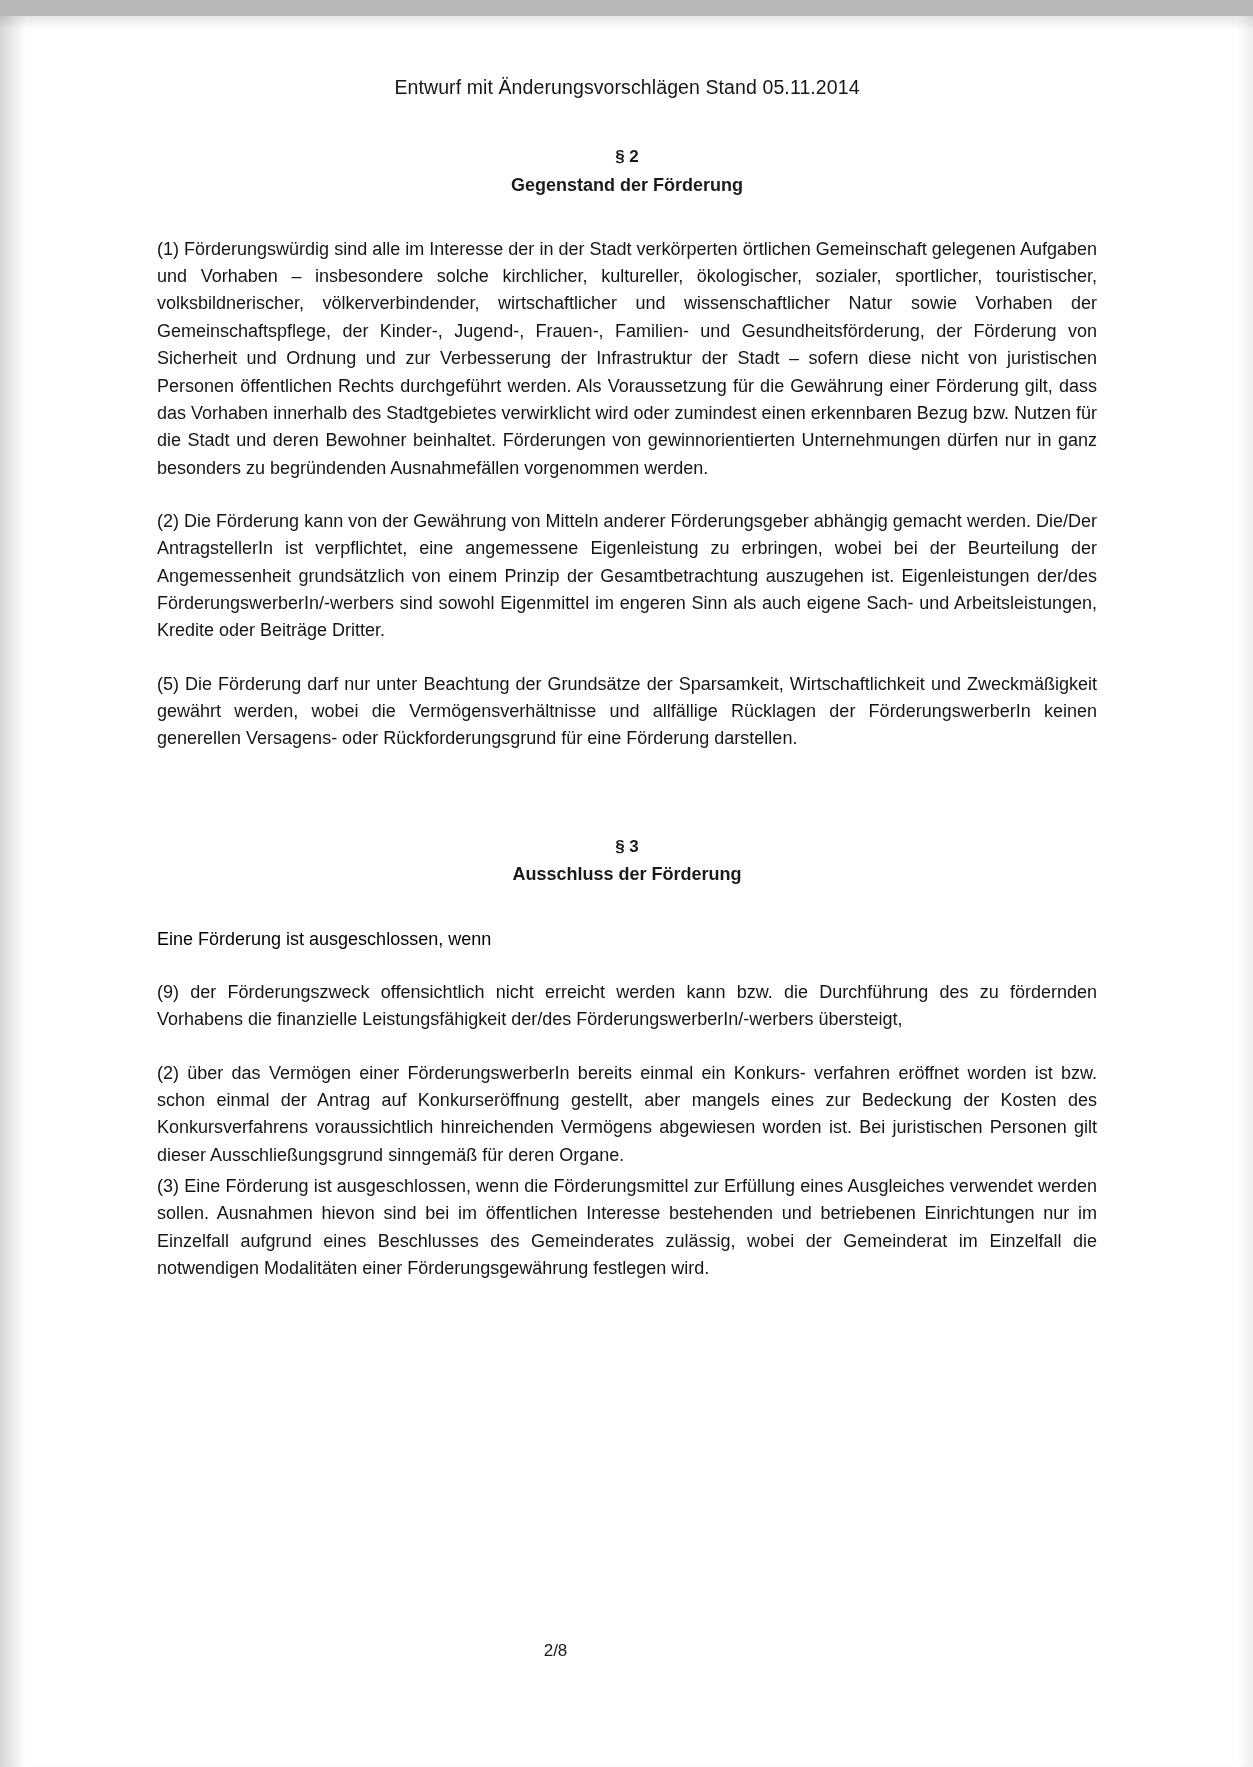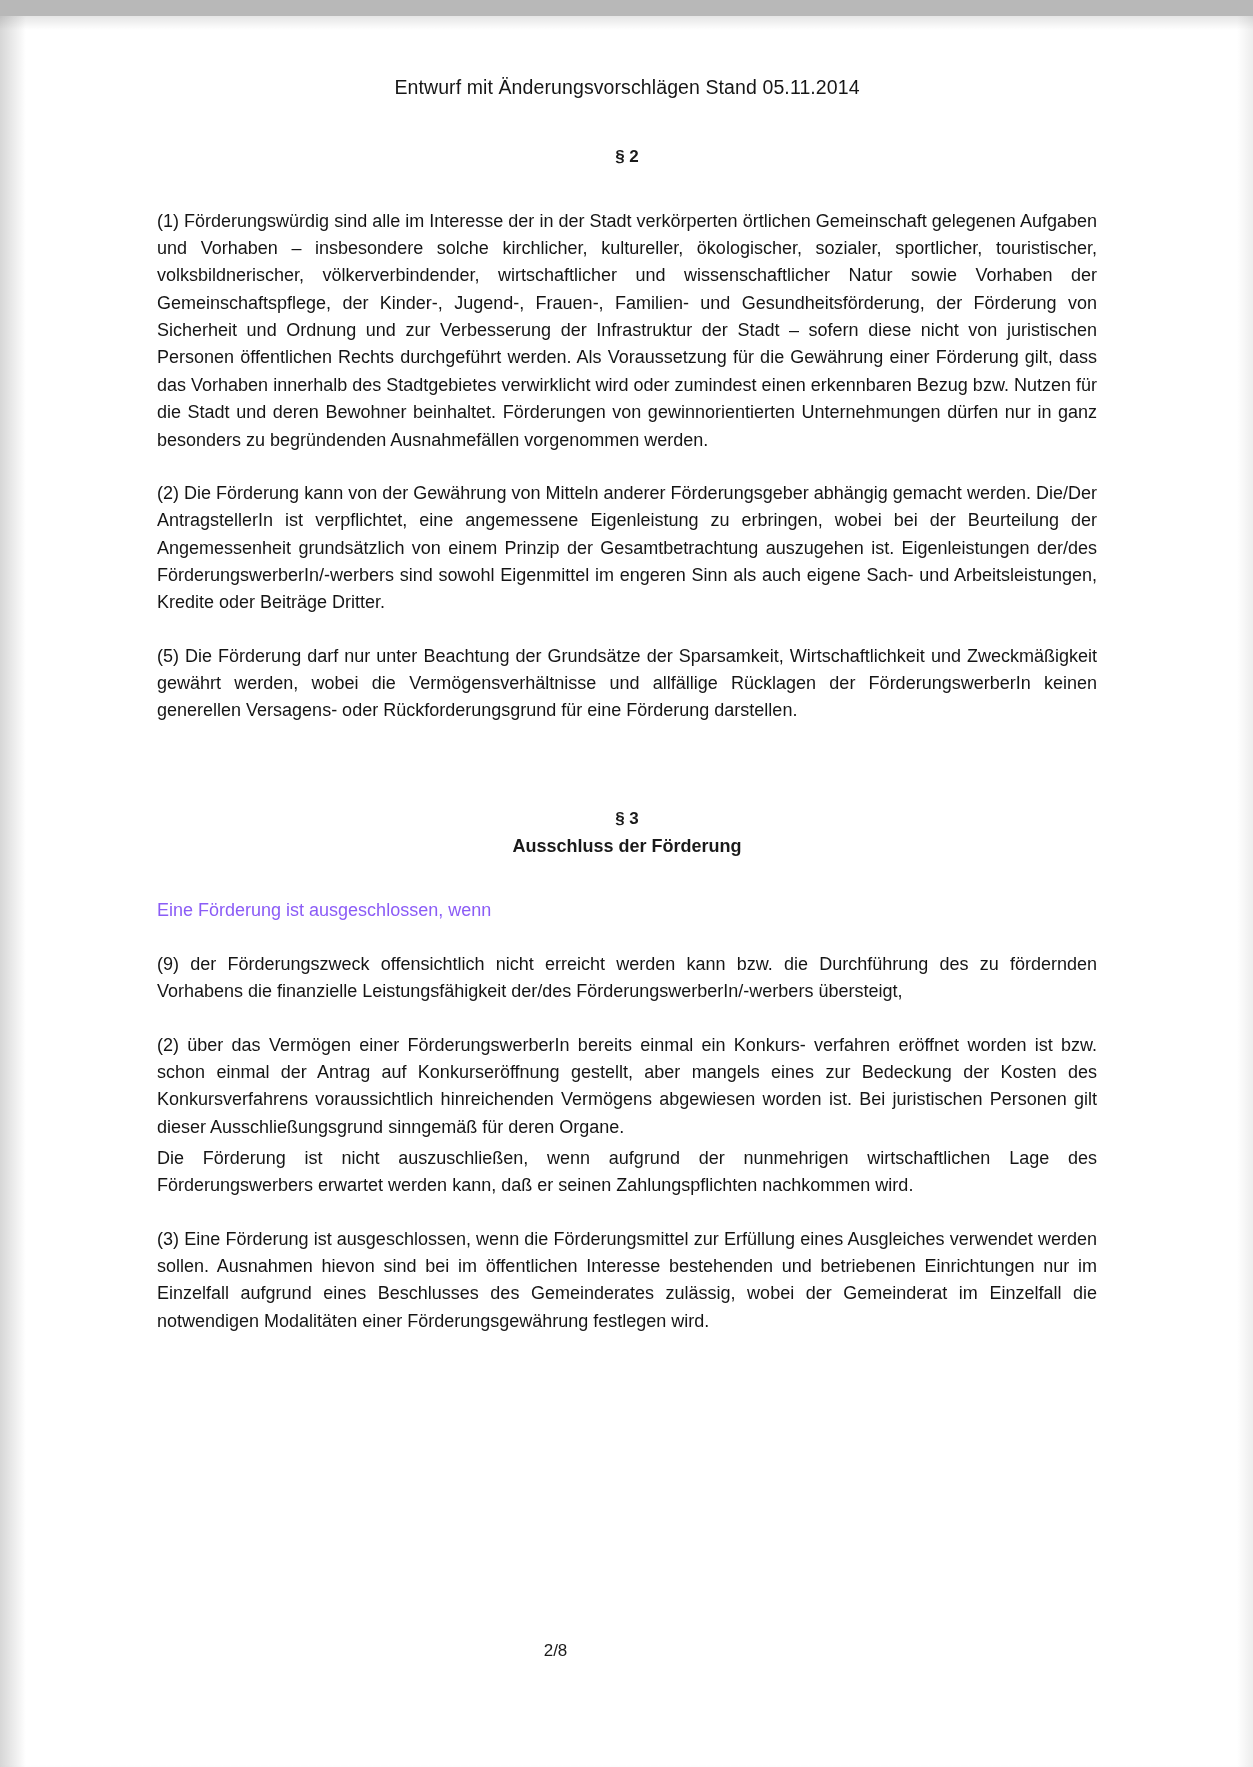--- a/index.html
+++ b/index.html
@@ -86,21 +86,21 @@
     hyphens: none;
   }
   p.body-par.tight {
     margin-bottom: 4px;
   }
   p.lead-line {
     font-size: 18px;
     line-height: 1.52;
     text-align: left;
     margin: 0 0 26px 0;
-    color: #8b5cf6;
+    color: #000000;
   }
   .gap-large { height: 56px; }
   .page-number {
     position: absolute;
     left: 0;
     top: 1625px;
     width: 1111px;
     text-align: center;
     font-size: 17px;
     color: #1a1a1a;
@@ -114,36 +114,36 @@
   <div class="scan-edge-top"></div>
   <div class="scan-edge-right"></div>
   <div class="scan-edge-bottom"></div>
 
   <div class="content">
 
     <div class="doc-header">Entwurf mit Änderungsvorschlägen Stand 05.11.2014</div>
 
     <div class="section-heading">
       <span class="para-num">§ 2</span>
+      <span class="sec-title">Gegenstand der Förderung</span>
     </div>
 
     <p class="body-par">(1) Förderungswürdig sind alle im Interesse der in der Stadt verkörperten örtlichen Gemeinschaft gelegenen Aufgaben und Vorhaben – insbesondere solche kirchlicher, kultureller, ökologischer, sozialer, sportlicher, touristischer, volksbildnerischer, völkerverbindender, wirtschaftlicher und wissenschaftlicher Natur sowie Vorhaben der Gemeinschaftspflege, der Kinder-, Jugend-, Frauen-, Familien- und Gesundheitsförderung, der Förderung von Sicherheit und Ordnung und zur Verbesserung der Infrastruktur der Stadt – sofern diese nicht von juristischen Personen öffentlichen Rechts durchgeführt werden. Als Voraussetzung für die Gewährung einer Förderung gilt, dass das Vorhaben innerhalb des Stadtgebietes verwirklicht wird oder zumindest einen erkennbaren Bezug bzw. Nutzen für die Stadt und deren Bewohner beinhaltet. Förderungen von gewinnorientierten Unternehmungen dürfen nur in ganz besonders zu begründenden Ausnahmefällen vorgenommen werden.</p>
     <p class="body-par">(2) Die Förderung kann von der Gewährung von Mitteln anderer Förderungsgeber abhängig gemacht werden. Die/Der AntragstellerIn ist verpflichtet, eine angemessene Eigenleistung zu erbringen, wobei bei der Beurteilung der Angemessenheit grundsätzlich von einem Prinzip der Gesamtbetrachtung auszugehen ist. Eigenleistungen der/des FörderungswerberIn/-werbers sind sowohl Eigenmittel im engeren Sinn als auch eigene Sach- und Arbeitsleistungen, Kredite oder Beiträge Dritter.</p>
     <p class="body-par">(5) Die Förderung darf nur unter Beachtung der Grundsätze der Sparsamkeit, Wirtschaftlichkeit und Zweckmäßigkeit gewährt werden, wobei die Vermögensverhältnisse und allfällige Rücklagen der FörderungswerberIn keinen generellen Versagens- oder Rückforderungsgrund für eine Förderung darstellen.</p>
 
     <div class="gap-large"></div>
 
     <div class="section-heading">
       <span class="para-num">§ 3</span>
       <span class="sec-title">Ausschluss der Förderung</span>
     </div>
 
     <p class="lead-line">Eine Förderung ist ausgeschlossen, wenn</p>
 
     <p class="body-par">(9) der Förderungszweck offensichtlich nicht erreicht werden kann bzw. die Durchführung des zu fördernden Vorhabens die finanzielle Leistungsfähigkeit der/des FörderungswerberIn/-werbers übersteigt,</p>
     <p class="body-par tight">(2) über das Vermögen einer FörderungswerberIn bereits einmal ein Konkurs- verfahren eröffnet worden ist bzw. schon einmal der Antrag auf Konkurseröffnung gestellt, aber mangels eines zur Bedeckung der Kosten des Konkursverfahrens voraussichtlich hinreichenden Vermögens abgewiesen worden ist. Bei juristischen Personen gilt dieser Ausschließungsgrund sinngemäß für deren Organe.</p>
-    <p class="body-par">Die Förderung ist nicht auszuschließen, wenn aufgrund der nunmehrigen wirtschaftlichen Lage des Förderungswerbers erwartet werden kann, daß er seinen Zahlungspflichten nachkommen wird.</p>
     <p class="body-par">(3) Eine Förderung ist ausgeschlossen, wenn die Förderungsmittel zur Erfüllung eines Ausgleiches verwendet werden sollen. Ausnahmen hievon sind bei im öffentlichen Interesse bestehenden und betriebenen Einrichtungen nur im Einzelfall aufgrund eines Beschlusses des Gemeinderates zulässig, wobei der Gemeinderat im Einzelfall die notwendigen Modalitäten einer Förderungsgewährung festlegen wird.</p>
 
   </div>
 
   <div class="page-number">2/8</div>
 </div>
 
 </body></html>

